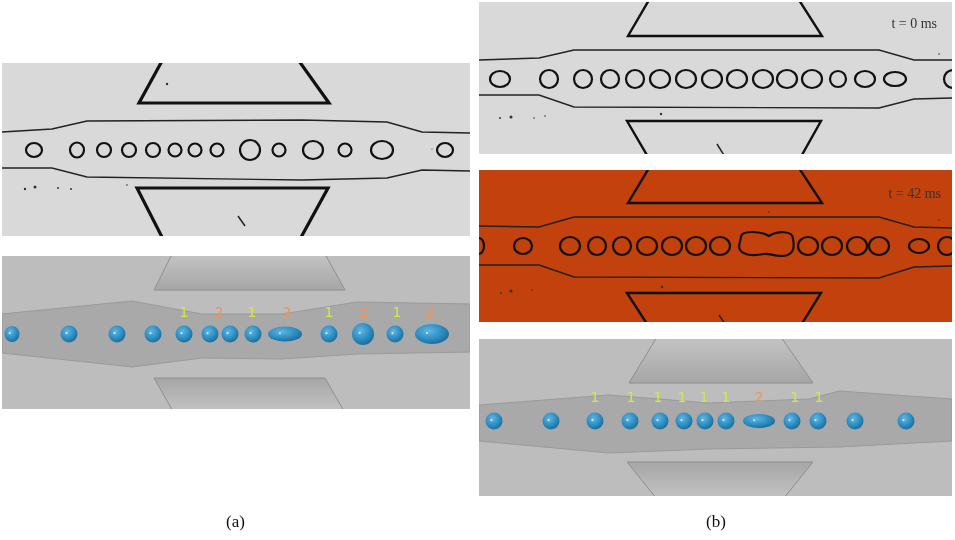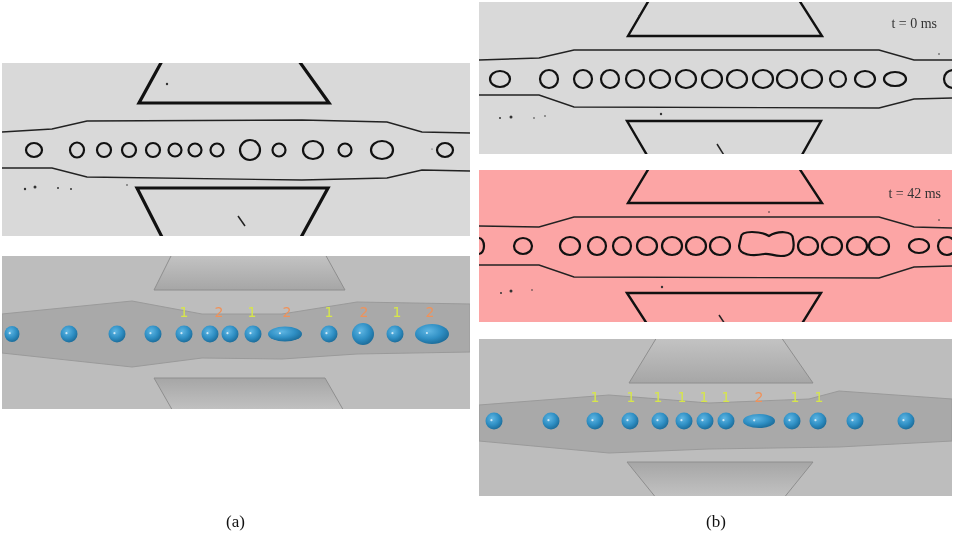--- a/index.html
+++ b/index.html
@@ -3,21 +3,21 @@
 <meta charset="utf-8">
 <style>
   html, body { margin: 0; padding: 0; background: #ffffff; }
   body { width: 955px; height: 540px; position: relative; overflow: hidden;
          font-family: "DejaVu Serif", serif; }
   .panel { position: absolute; overflow: hidden; }
   .panel svg { display: block; width: 100%; height: 100%; }
   #a1 { left: 2px; top: 63px; width: 468px; height: 173px; background: #d9d9d9; }
   #a2 { left: 2px; top: 256px; width: 468px; height: 153px; background: #bdbdbd; }
   #b1 { left: 479px; top: 2px; width: 473px; height: 152px; background: #d9d9d9; text-align: right; }
-  #b2 { left: 479px; top: 170px; width: 473px; height: 152px; background: #fca5a5; }
+  #b2 { left: 479px; top: 170px; width: 473px; height: 152px; background: #c2410c; }
   #b3 { left: 479px; top: 339px; width: 473px; height: 157px; background: #bdbdbd; }
   .caption { position: absolute; top: 512px; font-family: "Liberation Serif", "DejaVu Serif", serif;
              font-size: 17px; color: #111; }
   #cap-a { left: 226px; }
   #cap-b { left: 706px; }
   .time-label { font-family: "Liberation Serif", "DejaVu Serif", serif; font-size: 14px; fill: #333; }
   .num-label { font-family: "DejaVu Sans", sans-serif; font-size: 14px; }
 </style>
 </head>
 <body>

